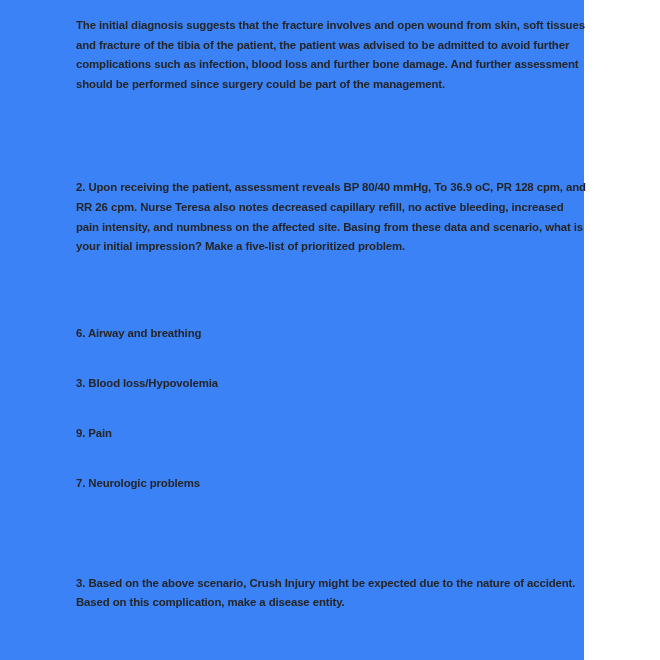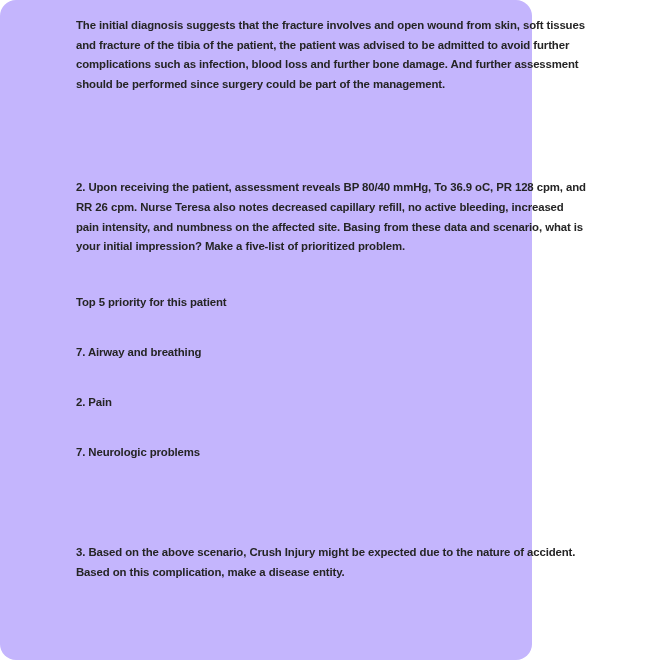--- a/index.html
+++ b/index.html
@@ -15,24 +15,23 @@
     overflow: hidden;
     font-family: "Liberation Sans", sans-serif;
     color: #252525;
     -webkit-font-smoothing: antialiased;
   }
 
   .page {
     position: absolute;
     left: 0;
     top: 0;
-    width: 532px;
+    width: 584px;
     height: 660px;
-    background: #c4b5fd;
-    border-radius: 16px;
+    background: #3b82f6;
   }
 
   .content {
     position: absolute;
     left: 76px;
     top: 16px;
     width: 512px;
   }
 
   .para {
@@ -82,27 +81,27 @@
   <div class="content">
 
     <p class="para narrow">The initial diagnosis suggests that the fracture involves and open wound from skin, soft tissues and fracture of the tibia of the patient, the patient was advised to be admitted to avoid further complications such as infection, blood loss and further bone damage. And further assessment should be performed since surgery could be part of the management.</p>
 
     <div class="gap-xl"></div>
 
     <p class="para narrow">2. Upon receiving the patient, assessment reveals BP 80/40 mmHg, To 36.9 oC, PR 128 cpm, and RR 26 cpm. Nurse Teresa also notes decreased capillary refill, no active bleeding, increased pain intensity, and numbness on the affected site. Basing from these data and scenario, what is your initial impression? Make a five-list of prioritized problem.</p>
 
     <div class="gap-md"></div>
 
-    <p class="list-heading">Top 5 priority for this patient</p>
 
     <div class="gap-list"></div>
 
     <ul class="list">
-      <li class="list-item">7. Airway and breathing</li>
-      <li class="list-item">2. Pain</li>
+      <li class="list-item">6. Airway and breathing</li>
+      <li class="list-item">3. Blood loss/Hypovolemia</li>
+      <li class="list-item">9. Pain</li>
       <li class="list-item">7. Neurologic problems</li>
     </ul>
 
     <div class="gap-lg"></div>
 
     <p class="para narrow">3. Based on the above scenario, Crush Injury might be expected due to the nature of accident. Based on this complication, make a disease entity.</p>
 
   </div>
 </div>
 

